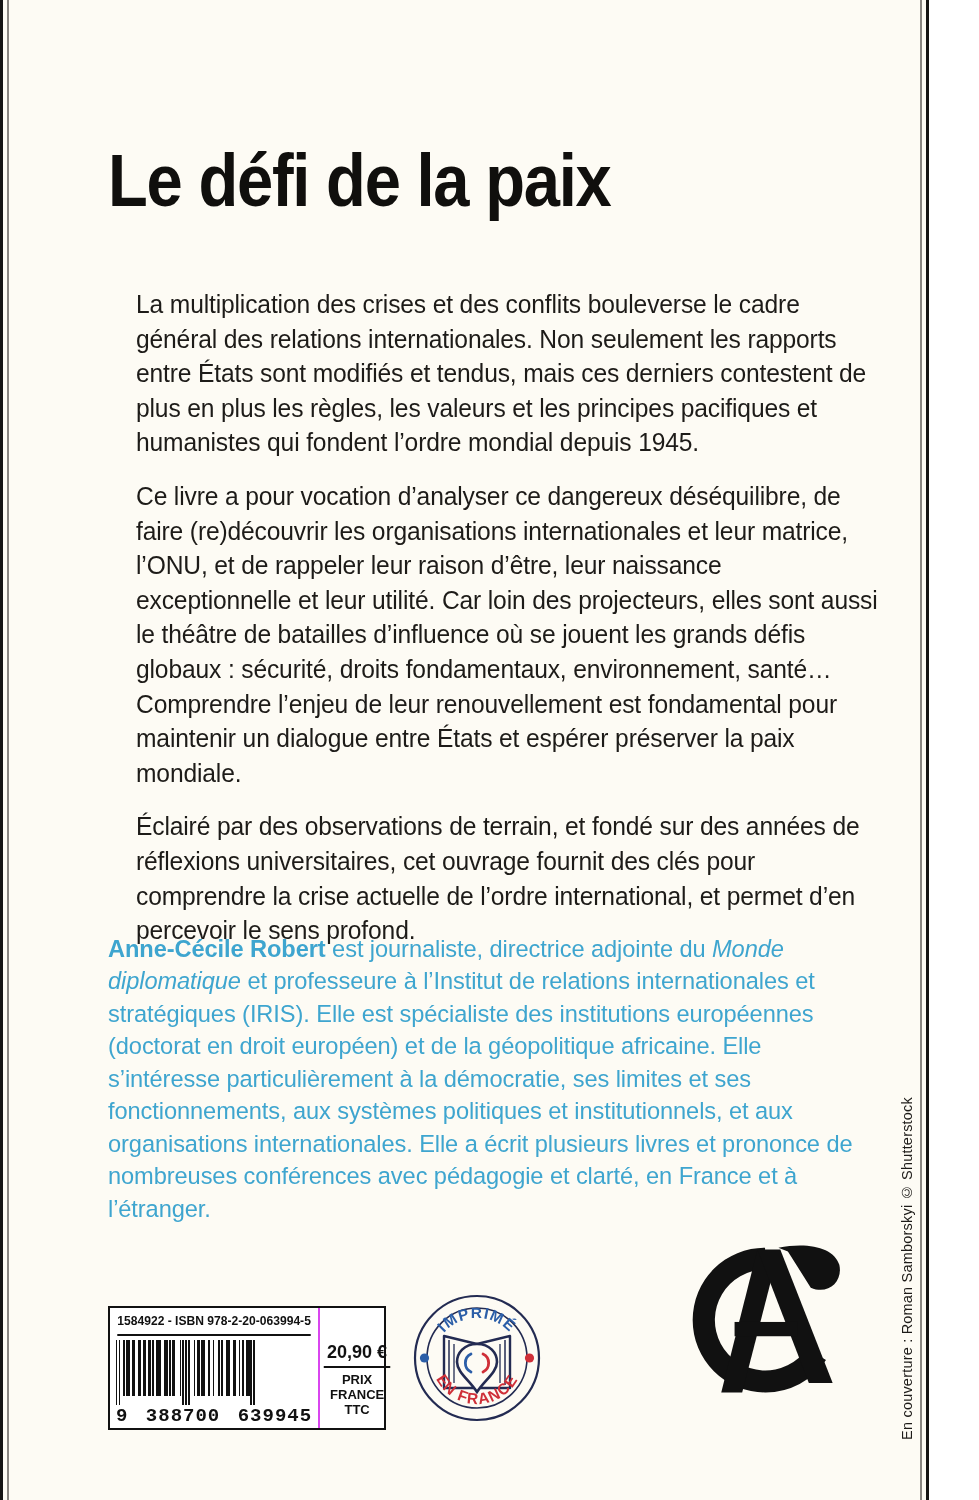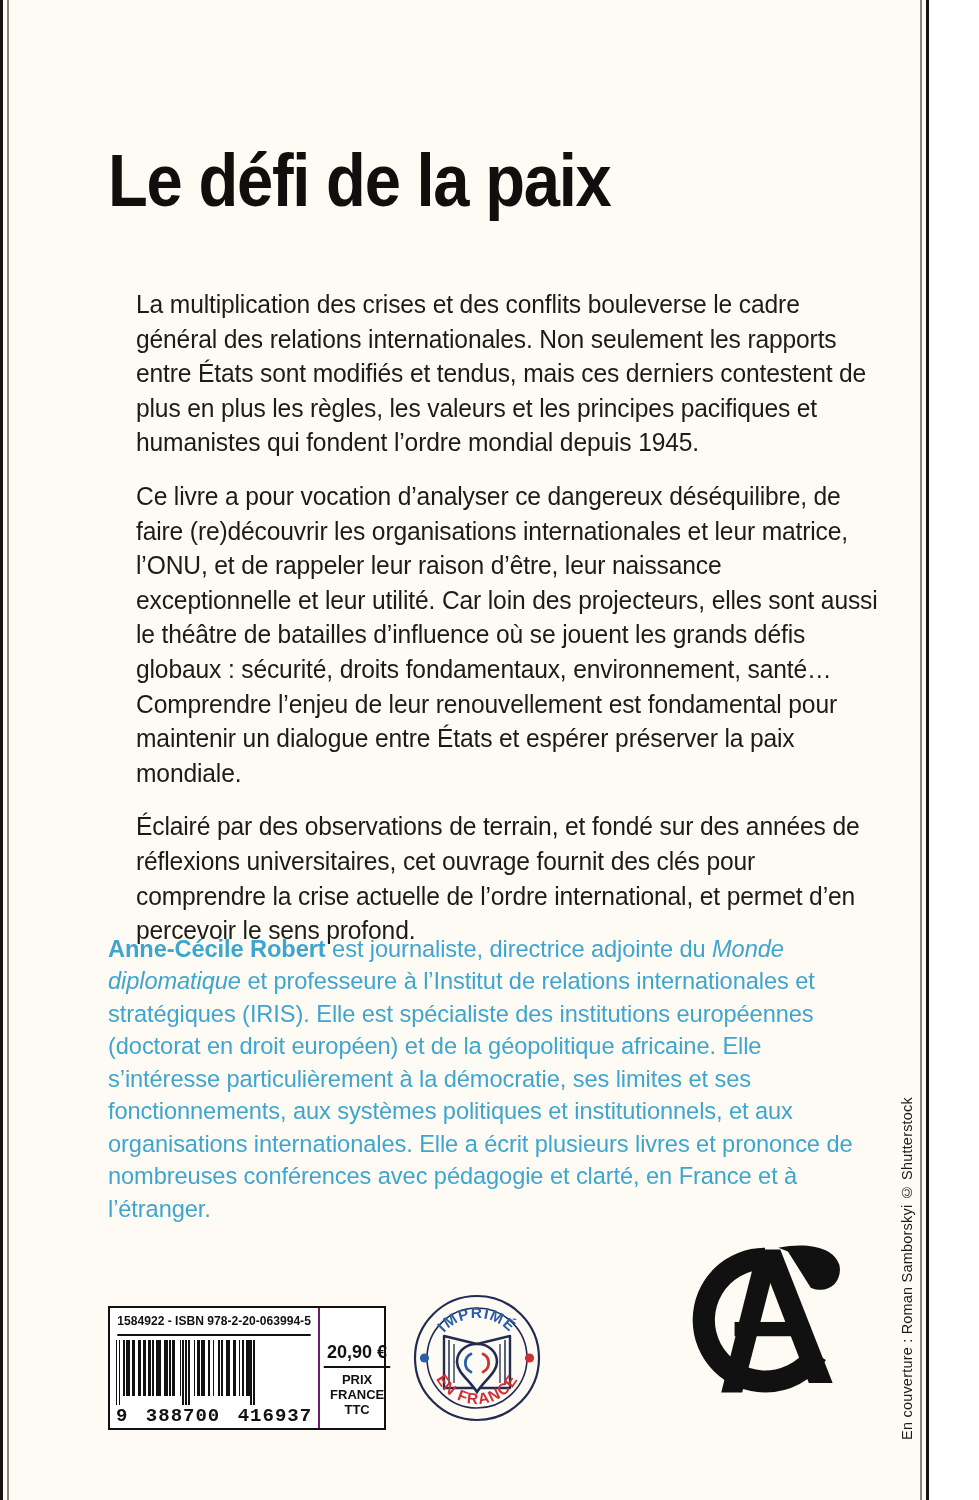--- a/index.html
+++ b/index.html
@@ -114,21 +114,21 @@
     height: 124px;
     border: 2px solid #111;
     background: #fff;
     box-sizing: border-box;
     display: flex;
   }
   #barcode-main {
     flex: 1 1 auto;
     display: flex;
     flex-direction: column;
-    border-right: 2px solid #701a75;
+    border-right: 2px solid #d946ef;
     box-sizing: border-box;
   }
   #isbn-line {
     height: 26px;
     line-height: 26px;
     text-align: center;
     font-family: "Liberation Sans Narrow", "Liberation Sans", sans-serif;
     font-size: 13px;
     font-weight: 700;
     color: #111;
@@ -326,21 +326,21 @@
               <i style="width: 2.9px;"></i>
               <i style="width: 1.45px; background: transparent;"></i>
               <i style="width: 4.35px;"></i>
               <i class="guard" style="width: 1.45px;"></i>
               <i class="guard" style="width: 1.45px; background: transparent;"></i>
               <i class="guard" style="width: 1.45px;"></i>
             </div>
           <div id="ean-digits">
             <span>9</span>
             <span>388700</span>
-            <span>416937</span>
+            <span>639945</span>
           </div>
         </div>
       </div>
       <div id="price-cell">
         <div id="price-value">20,90 €</div>
         <div id="price-caption">PRIX<br>FRANCE<br>TTC</div>
       </div>
     </div>
 
     <div id="seal">

